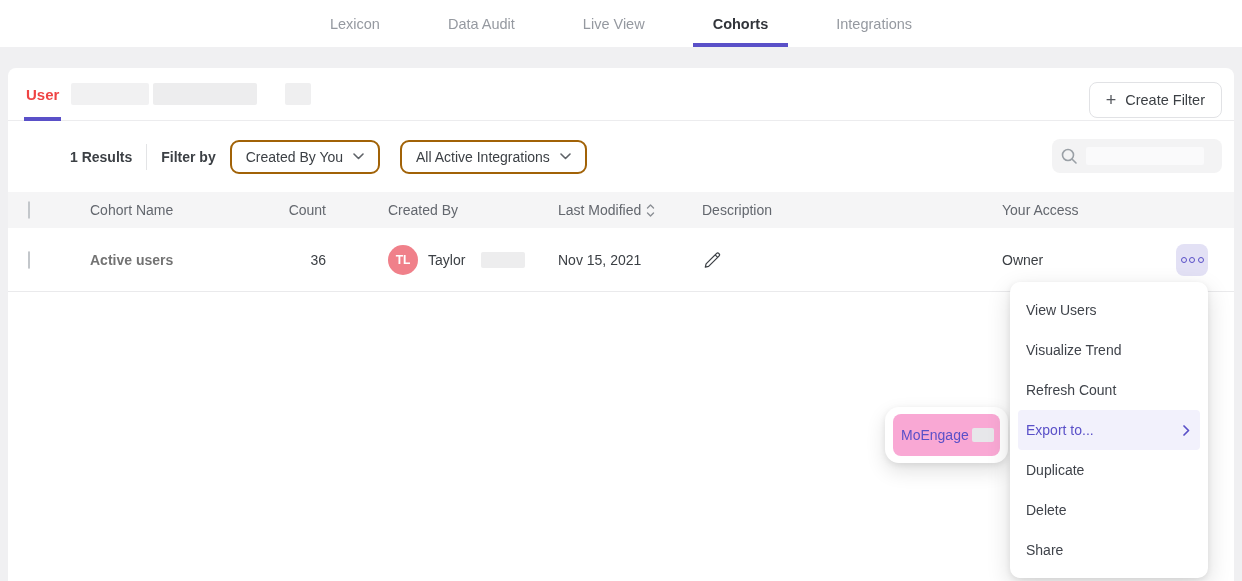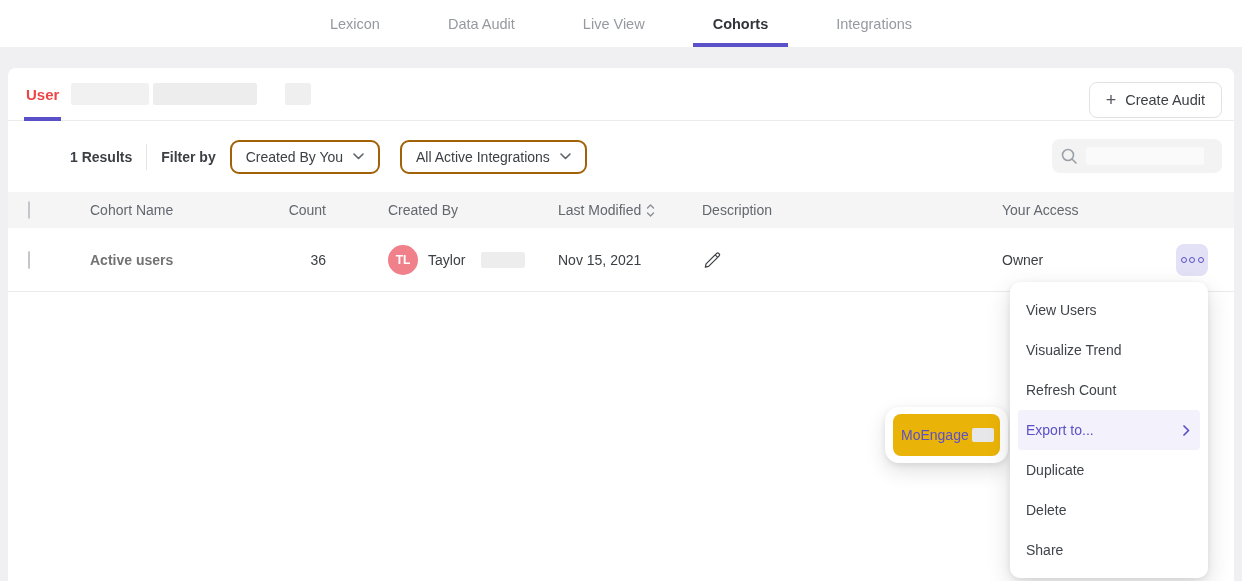--- a/index.html
+++ b/index.html
@@ -114,21 +114,21 @@
     margin:0 8px; padding:0 10px 0 8px; border-radius:4px;
     background:#f2f1fc; color:#5a50c8; justify-content:space-between;
   }
   
   .submenu {
     position:absolute; left:885px; top:407px; width:123px; height:56px;
     background:#fff; border-radius:14px; padding:7px 8px;
     box-shadow:0 2px 6px rgba(0,0,0,.08), 0 8px 20px rgba(0,0,0,.12);
   }
   .subitem {
-    height:42px; background:#eab308; border-radius:8px;
+    height:42px; background:#f9a8d4; border-radius:8px;
     display:flex; align-items:center; padding:0 6px 0 8px;
     font-size:14px; color:#5a50c8; cursor:pointer;
   }
   .sub-redacted { width:30px; height:14px; margin-left:3px; background:#e7e7ea; }
   svg { display:block; }
 </style>
 </head>
 <body>
 
 <div class="topnav">
@@ -149,21 +149,21 @@
       <span>User</span>
       <div class="tab-underline"></div>
     </div>
     <div class="tab-ghosts">
       <span class="redacted" style="width:78px;height:22px;background:#f1f1f2;"></span>
       <span class="redacted" style="width:104px;height:22px;"></span>
       <span class="redacted" style="width:26px;height:22px;margin-left:24px;background:#efeff0;"></span>
     </div>
     <div class="btn-create">
       <span class="plus-glyph">+</span>
-      <span>Create Audit</span>
+      <span>Create Filter</span>
     </div>
   </div>
 
   <div class="filterrow">
     <span class="results-label">1 Results</span>
     <div class="vdivider"></div>
     <span class="filterby-label">Filter by</span>
     <div class="dropdown">
       <span>Created By You</span>
       <span class="chev">

